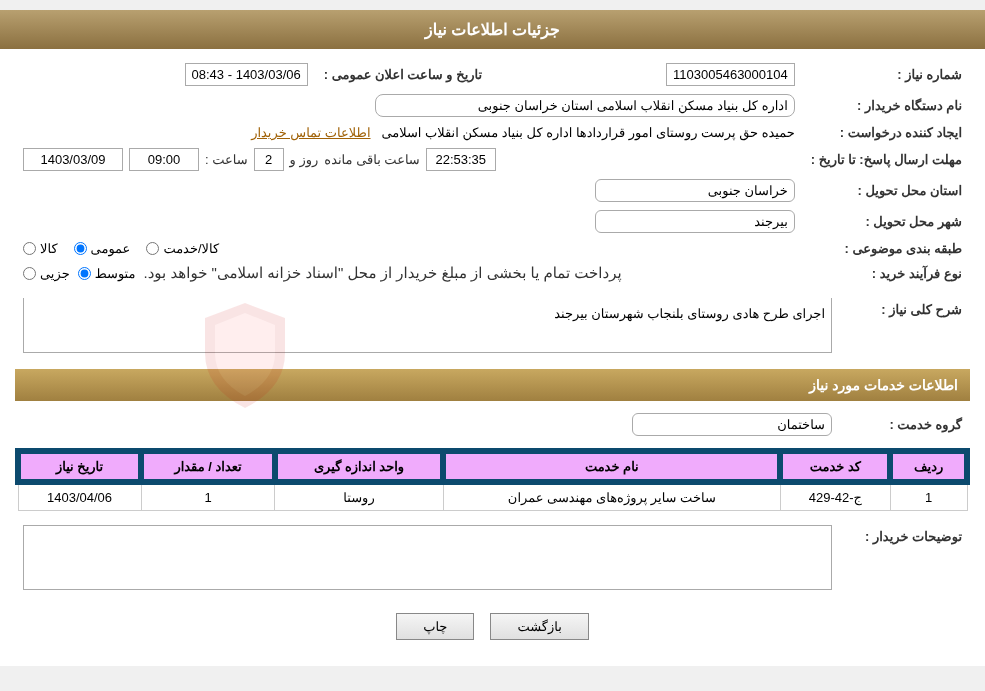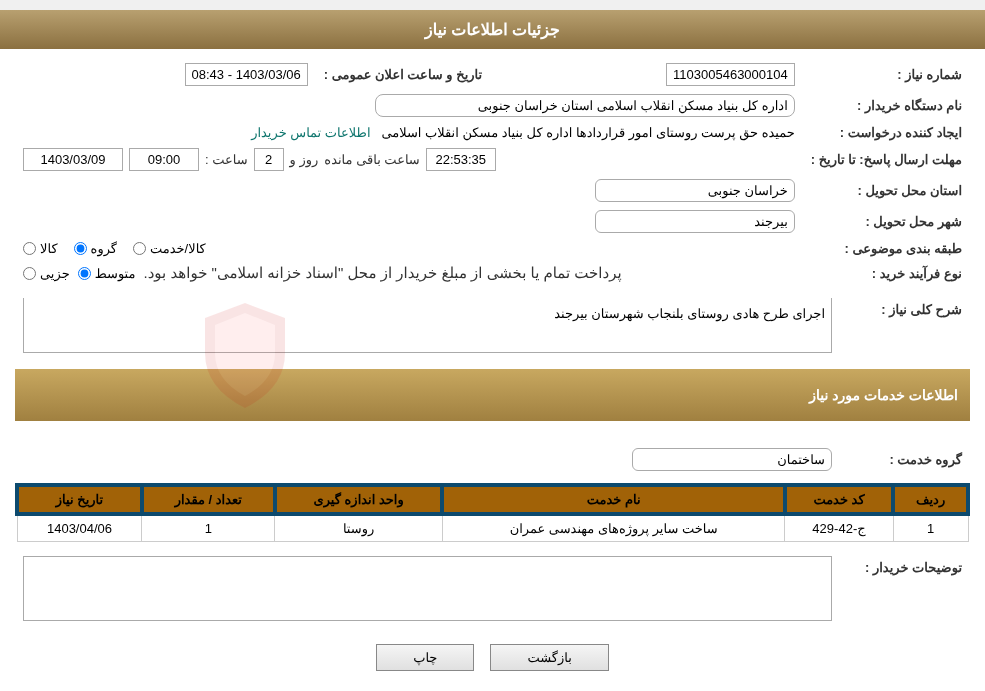--- a/index.html
+++ b/index.html
@@ -21,24 +21,24 @@
       padding: 10px 0;
       font-size: 16px;
       font-weight: bold;
     }
     .content-area {
       padding: 10px 15px;
     }
     .section-title {
       background: linear-gradient(to bottom, #c8a860, #a08040);
       color: #fff;
-      padding: 18px 12px;
+      padding: 8px 12px;
       font-size: 14px;
       font-weight: bold;
-      margin: 12px 0 23px 0;
+      margin: 12px 0 8px 0;
     }
     .info-table {
       width: 100%;
       border-collapse: collapse;
     }
     .info-table td {
       padding: 4px 8px;
       vertical-align: middle;
     }
     .label-cell {
@@ -60,21 +60,22 @@
     }
     .input-wide {
       min-width: 420px;
       border-radius: 8px;
     }
     .input-medium {
       min-width: 200px;
       border-radius: 6px;
     }
     .link-blue {
-      color: #0f766e;
+      color: #a16207;
+      text-decoration: underline;
       cursor: pointer;
     }
     .date-row {
       display: flex;
       align-items: center;
       gap: 6px;
       justify-content: flex-end;
     }
     .date-box {
       border: 1px solid #aaa;
@@ -122,22 +123,22 @@
       color: #333;
       font-size: 15px;
     }
     
     .services-table {
       width: 100%;
       border-collapse: collapse;
       margin-top: 8px;
     }
     .services-table th {
-      background: #a16207;
-      border: 4px solid #0c4a6e;
+      background: #f0abfc;
+      border: 6px solid #0c4a6e;
       padding: 5px 8px;
       text-align: center;
       font-weight: bold;
     }
     .services-table td {
       border: 1px solid #ccc;
       padding: 5px 8px;
       text-align: center;
     }
     .services-table tr:nth-child(even) {
@@ -151,21 +152,21 @@
       width: 100%;
       resize: none;
     }
     .btn-row {
       display: flex;
       justify-content: center;
       gap: 16px;
       margin: 16px 0;
     }
     .btn {
-      padding: 5px 36px;
+      padding: 5px 26px;
       border: 1px solid #888;
       cursor: pointer;
       font-size: 13px;
       font-family: Tahoma, Arial, sans-serif;
       background: linear-gradient(to bottom, #f5f5f5, #e0e0e0);
     }
     .watermark-container {
       position: relative;
     }
     .shield-watermark {
@@ -250,21 +251,21 @@
 
         <tr>
           <td class="label-cell">طبقه بندی موضوعی :</td>
           <td class="value-cell" colspan="3">
             <div class="radio-group">
               <div class="radio-item">
                 <label>کالا/خدمت</label>
                 <input type="radio" name="category" style="">
               </div>
               <div class="radio-item">
-                <label>گروه</label>
+                <label>عمومی</label>
                 <input type="radio" name="category" checked="" style="">
               </div>
               <div class="radio-item">
                 <label>کالا</label>
                 <input type="radio" name="category" style="">
               </div>
             </div>
           </td>
         </tr>
 

